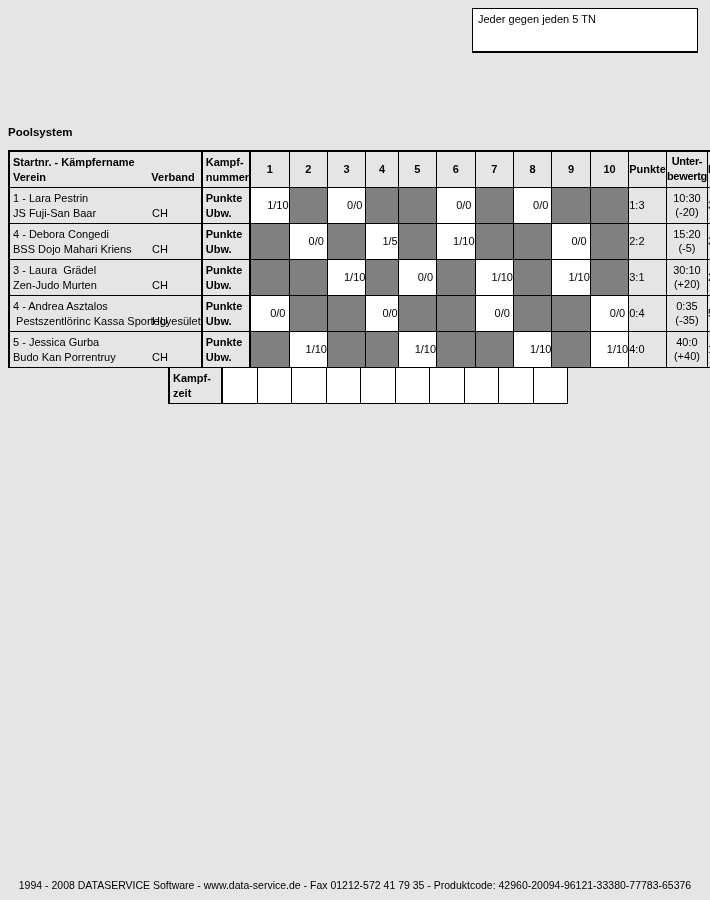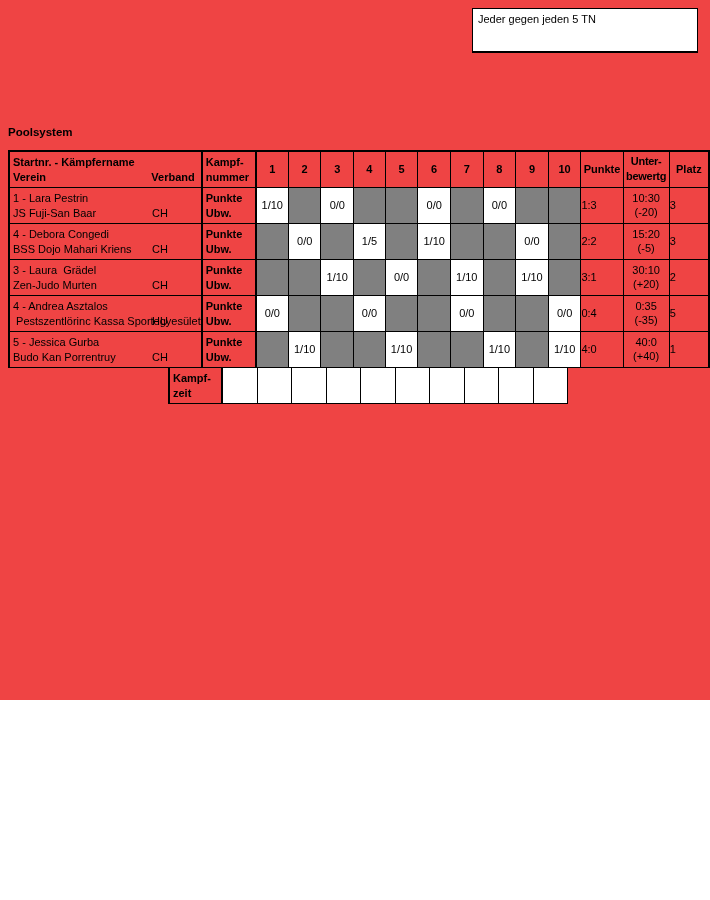--- a/index.html
+++ b/index.html
@@ -1,17 +1,17 @@
 <!DOCTYPE html>
 <html><head>
 <meta charset="utf-8">
 <style>
   html,body{margin:0;padding:0;background:#fff;color:#000;
     font-family:"Liberation Sans", sans-serif;}
-  .page{position:relative;width:710px;height:700px;background:#ef4444;overflow:hidden;}
+  .page{position:relative;width:710px;height:900px;background:#e5e5e5;overflow:hidden;}
 
   
   .info-box{position:absolute;left:472px;top:8px;width:224px;border:1px solid #000;
     font-size:11px;background:#fff;}
   .info-top{height:43px;border-bottom:1px solid #000;padding:4px 5px;box-sizing:border-box;}
   .info-bottom{padding:3px 5px 5px 5px;line-height:13.8px;}
   .info-line{position:relative;white-space:pre;}
   .weight{position:absolute;left:150px;top:0;}
   .category{position:absolute;left:72px;top:0;}
 
@@ -38,21 +38,21 @@
   .num-col,.hdr-punkte,.hdr-platz{text-align:center;}
   .hdr-unter{text-align:center;line-height:15px;letter-spacing:-0.3px;margin-left:48px;}
 
   .name-cell{text-align:left;vertical-align:top;padding:3px 0 0 3px;line-height:15px;}
   .name-line1,.name-line2{white-space:pre;}
   .name-line2{position:relative;}
   .club{white-space:pre;}
   .verband{position:absolute;left:139px;top:0;}
   .label-cell{font-weight:bold;text-align:left;vertical-align:top;padding:3px 0 0 3px;
     line-height:15px;}
-  .match-cell{text-align:center;background:#fff;}
+  .match-cell{text-align:center;background:#fff;padding-left:16px;}
   .match-cell.gray{background:#808080;}
   .punkte-cell,.platz-cell{}
   .unter-cell{text-align:center;line-height:14px;}
 
   
   .kz-row{display:flex;margin-left:160px;}
   .kz-label{width:55px;height:36px;box-sizing:border-box;border:1px solid #000;
     border-left-width:2px;border-right-width:2px;border-top:0;
     font-weight:bold;font-size:11px;line-height:15px;padding:3px 0 0 3px;}
   .kz-cell{width:34.5px;height:36px;box-sizing:border-box;background:#fff;
@@ -252,14 +252,15 @@
           <div class="kz-cell"></div>
           <div class="kz-cell"></div>
           <div class="kz-cell"></div>
           <div class="kz-cell"></div>
           <div class="kz-cell"></div>
           <div class="kz-cell"></div>
         </div>
     </div>
   </div>
 
+  <div class="footer">1994 - 2008 DATASERVICE Software - www.data-service.de - Fax 01212-572 41 79 35 - Produktcode: 42960-20094-96121-33380-77783-65376</div>
 
 </div>
 
 </body></html>

